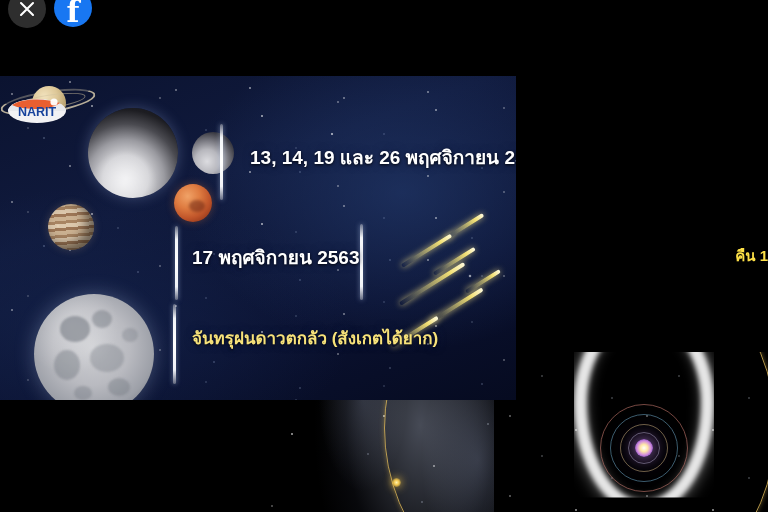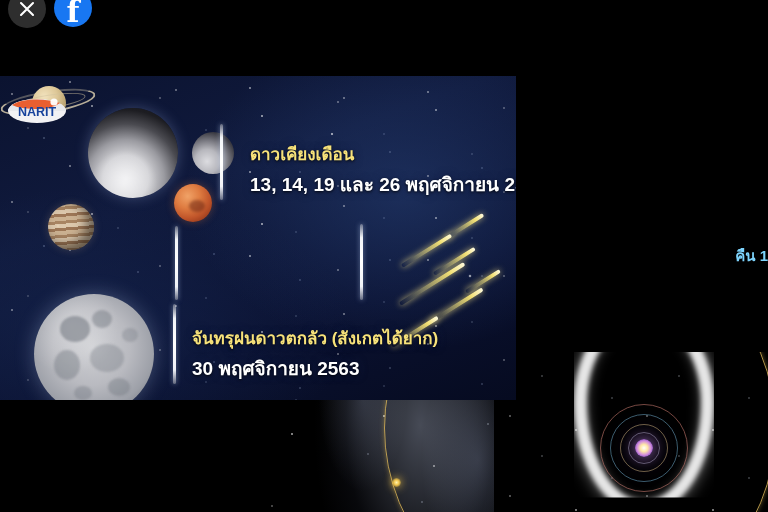--- a/index.html
+++ b/index.html
@@ -238,21 +238,21 @@
   .p-orbit { position:absolute; border-radius:50%; }
   .sun-core {
     position:absolute; left:377px; top:87px; width:18px; height:18px; border-radius:50%;
     background:radial-gradient(circle,#ffffff 0%,#ffe9a8 28%,#d08adf 56%,#6a3ea8 80%, rgba(40,16,80,0) 100%);
     box-shadow:0 0 16px rgba(210,150,250,.8), 0 0 30px rgba(120,70,200,.5);
   }
 
   
   .edge-caption {
     position:absolute; right:0; top:244px; z-index:45;
-    color:#7dd3fc; font-size:15px; font-weight:bold; white-space:nowrap;
+    color:#fde047; font-size:15px; font-weight:bold; white-space:nowrap;
     text-shadow:0 1px 3px rgba(0,0,0,.9);
   }
 </style>
 </head>
 <body>
 
 <div id="root">
 
   <div class="panel">
     <div class="stars"></div>
@@ -310,30 +310,29 @@
     <div class="meteor" style="left:466px;top:214px;width:40px;transform:rotate(-32deg);">
         <div class="meteor-core"></div>
       </div>
 
     <div class="divider" style="left:220px;top:48px;height:76px;"></div>
     <div class="divider" style="left:175px;top:150px;height:74px;"></div>
     <div class="divider" style="left:360px;top:148px;height:76px;"></div>
     <div class="divider" style="left:173px;top:228px;height:80px;"></div>
 
     <div class="evt" style="left:250px;top:64px;">
-      <div class="evt-title">ดาวเคียงเดือน</div>
       <div class="evt-date">13, 14, 19 และ 26 พฤศจิกายน 256</div>
     </div>
 
     <div class="evt" style="left:192px;top:164px;">
+      <div class="evt-date">17 พฤศจิกายน 2563</div>
     </div>
 
     <div class="evt" style="left:192px;top:248px;">
       <div class="evt-title">จันทรุฝนดาวตกลัว (สังเกตได้ยาก)</div>
-      <div class="evt-date">30 พฤศจิกายน 2563</div>
     </div>
   </div>
 
   <div class="skyregion">
     <div class="milkyway">
       <div class="mw-stars"></div>
     </div>
     <div class="deepsky">
       <div class="deepsky-stars"></div>
     </div>

